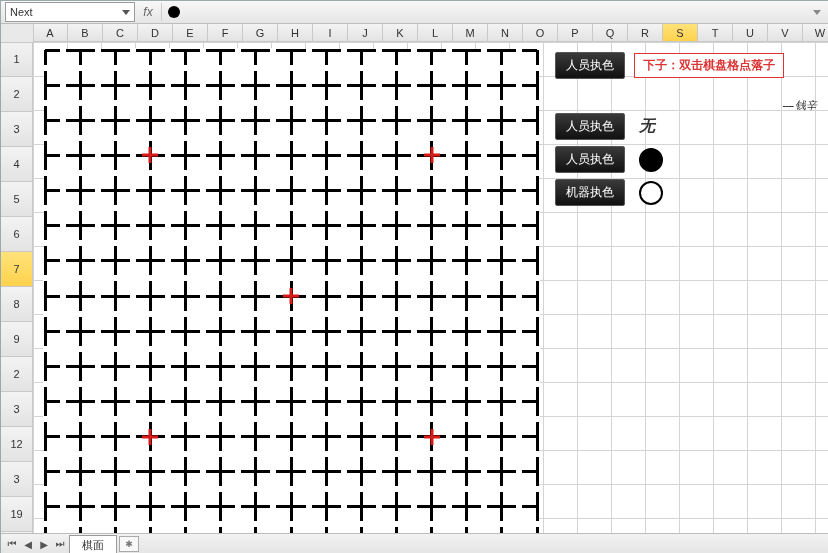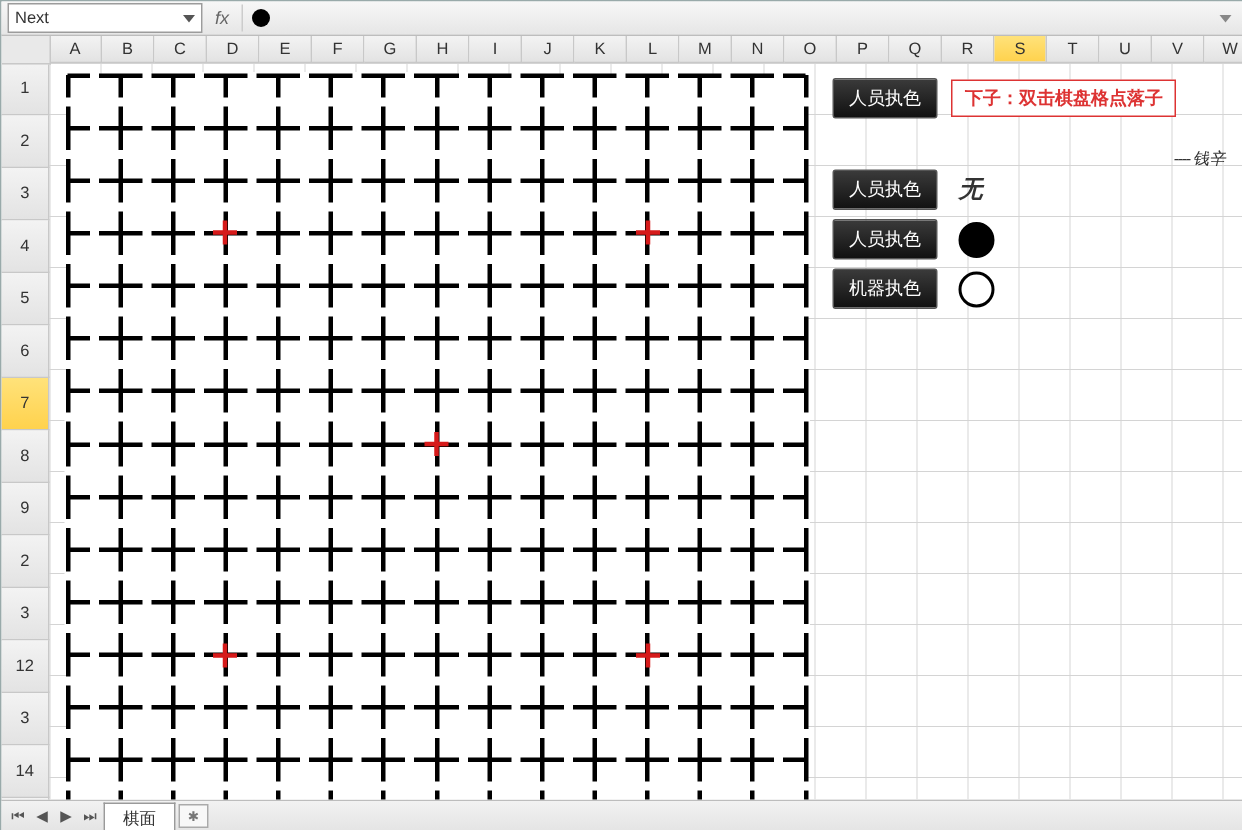--- a/index.html
+++ b/index.html
@@ -106,21 +106,21 @@
         <div class="row-h">4</div>
         <div class="row-h">5</div>
         <div class="row-h">6</div>
         <div class="row-h sel">7</div>
         <div class="row-h">8</div>
         <div class="row-h">9</div>
         <div class="row-h">2</div>
         <div class="row-h">3</div>
         <div class="row-h">12</div>
         <div class="row-h">3</div>
-        <div class="row-h">14</div>
+        <div class="row-h">19</div>
         <div class="row-h">15</div>
       </div>
     <div class="cells">
 
       <div class="board-wrap">
         <div class="board" id="board">
             <div class="vline" style="left: -1.5px;"></div>
             <div class="hline" style="top: -1.5px;"></div>
             <div class="vline" style="left: 33.6429px;"></div>
             <div class="hline" style="top: 33.6429px;"></div>

